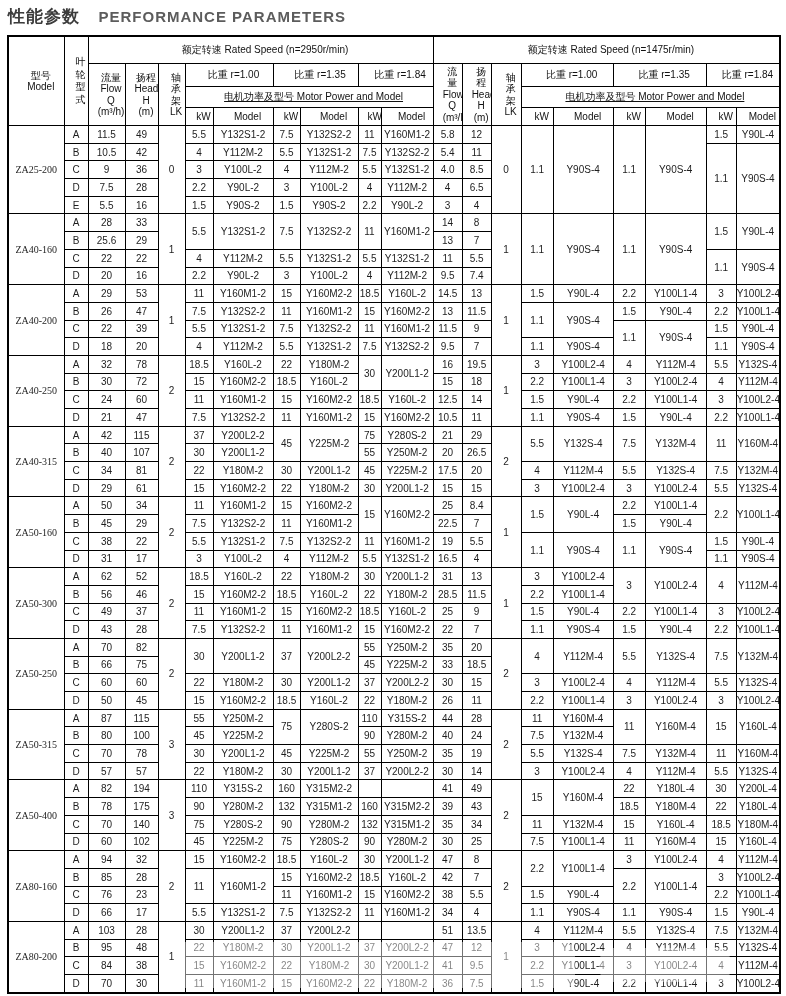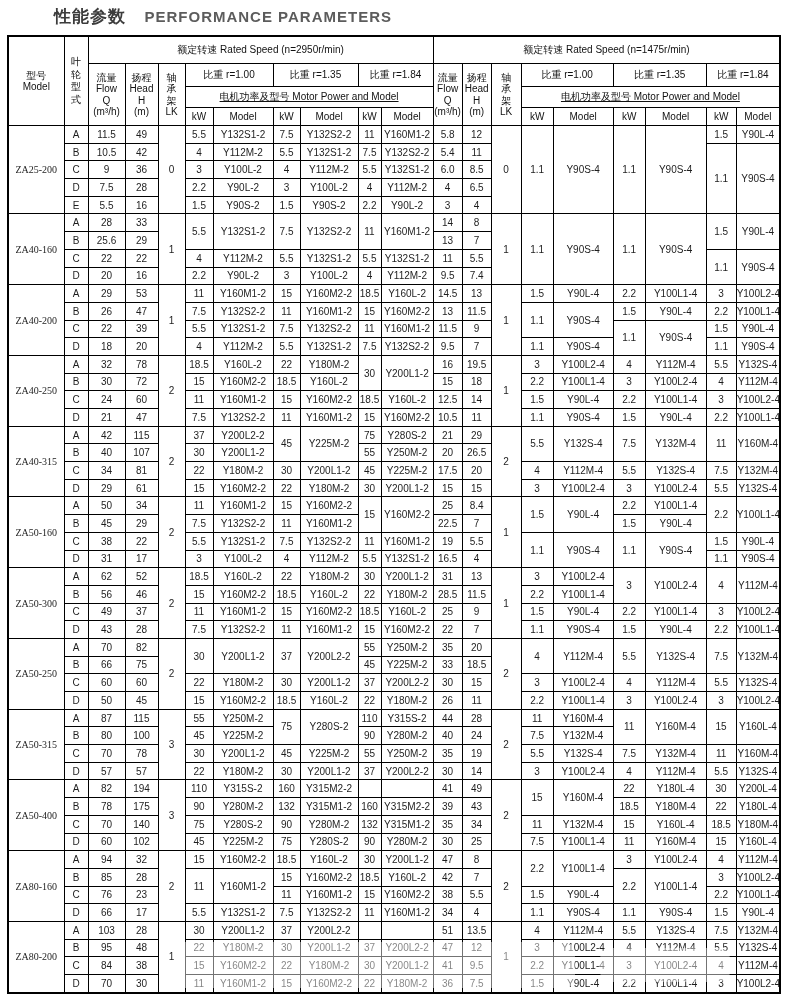--- a/index.html
+++ b/index.html
@@ -1,34 +1,34 @@
 <!DOCTYPE html>
 <html><head>
 <meta charset="utf-8">
 <style>
   html,body{margin:0;padding:0;}
   body{
     width:786px;height:996px;background:#ffffff;position:relative;
     font-family:"Liberation Sans","DejaVu Sans",sans-serif;
     -webkit-font-smoothing:antialiased;
   }
-  .titlebar{padding:5px 0 0 8px;height:26px;white-space:nowrap;margin-left:46px;}
+  .titlebar{padding:5px 0 0 8px;height:26px;white-space:nowrap;}
   .title-zh{font-size:17px;font-weight:bold;color:#3c3c3c;letter-spacing:1px;}
   .title-en{font-size:15px;font-weight:bold;color:#5c5c5c;letter-spacing:1px;margin-left:14px;}
   table.perf{
     border-collapse:collapse;table-layout:fixed;width:772px;
     margin:4px 0 0 7px;border:2px solid #000;
   }
   th,td{
     border:1px solid #000;text-align:center;vertical-align:middle;
     padding:0;overflow:hidden;
   }
   thead th{
     font-weight:normal;font-size:10px;line-height:11.5px;
-    white-space:pre-line;color:#111;
+    white-space:pre-line;color:#111;padding-left:9px;
   }
   tr.hrow1 th{height:26px;}
   tr.hrow2 th{height:22px;}
   tr.hrow3 th{height:20px;text-decoration:underline;}
   tr.hrow4 th{height:17px;margin-top:25px;}
   th.tall{line-height:12.5px;}
   tbody td{
     font-size:10px;height:16.7px;line-height:11px;color:#1d1d1d;
     white-space:nowrap;
   }
@@ -171,21 +171,21 @@
       <tr>
         <td>C</td>
         <td>9</td>
         <td>36</td>
         <td>3</td>
         <td>Y100L-2</td>
         <td>4</td>
         <td>Y112M-2</td>
         <td>5.5</td>
         <td>Y132S1-2</td>
-        <td>6.0</td>
+        <td>4.0</td>
         <td>8.5</td>
       </tr>
       <tr>
         <td>D</td>
         <td>7.5</td>
         <td>28</td>
         <td>2.2</td>
         <td>Y90L-2</td>
         <td>3</td>
         <td>Y100L-2</td>

